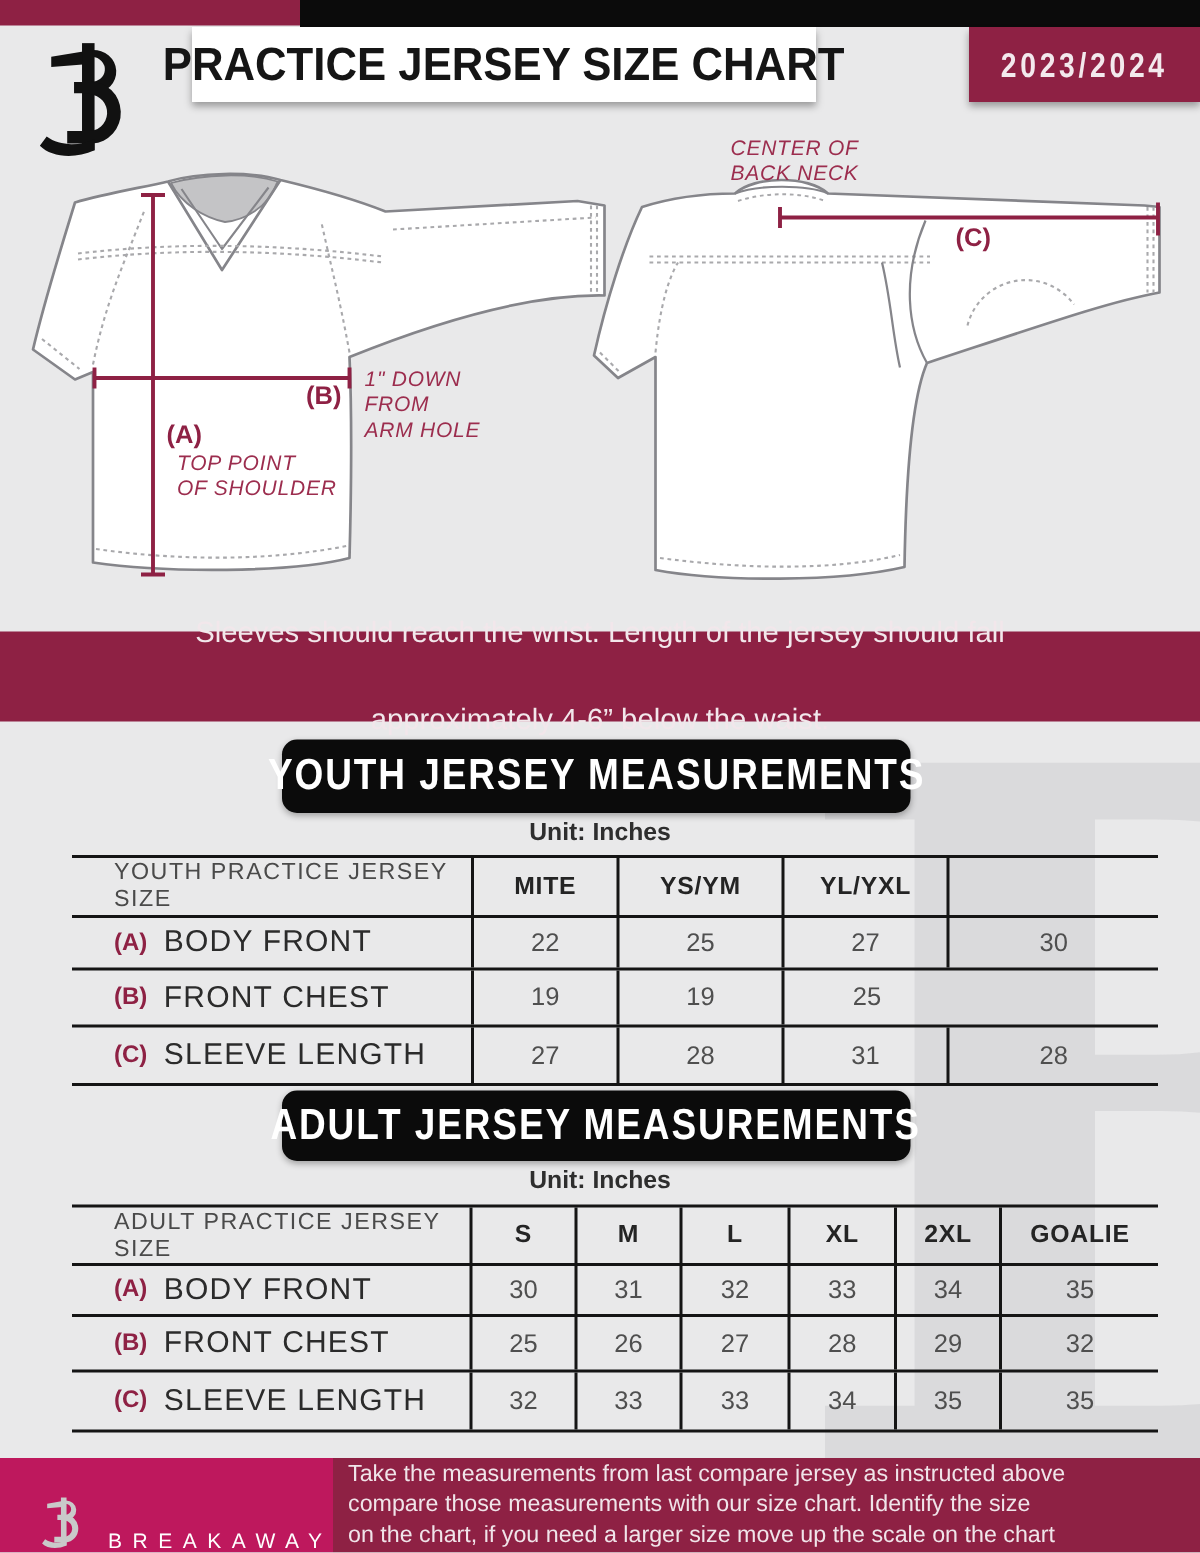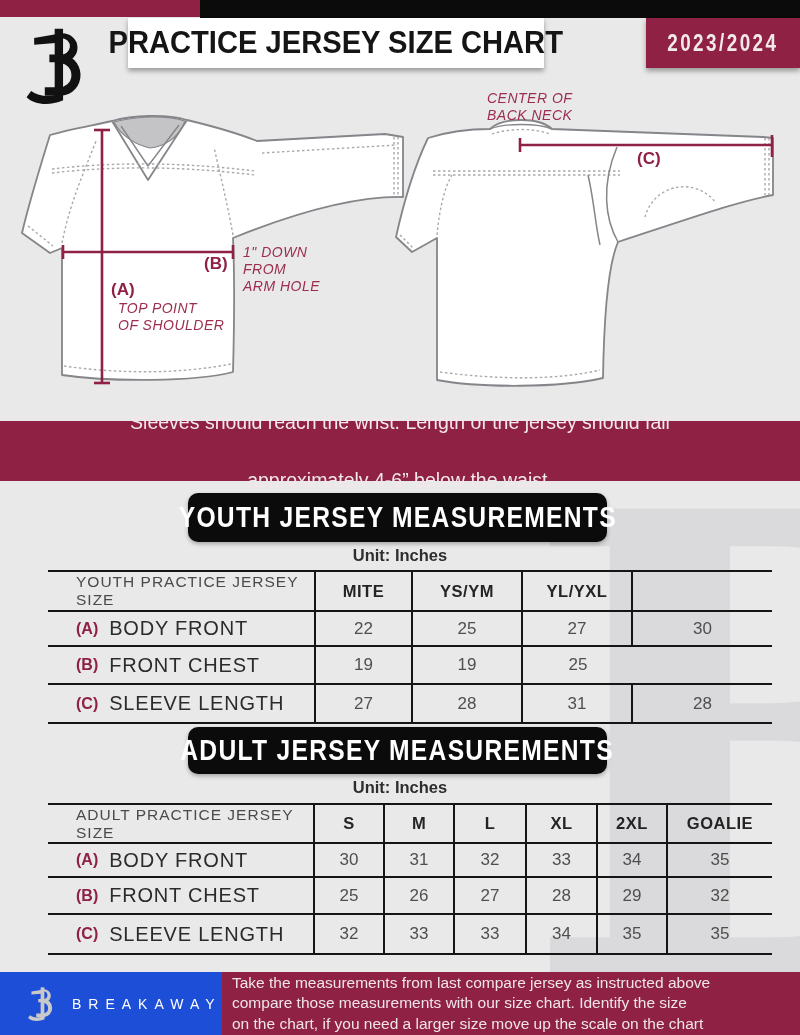--- a/index.html
+++ b/index.html
@@ -48,21 +48,21 @@
   .t-cell.last{border-right:none;}
   .t-cell.lab{justify-content:flex-start;padding-left:28px;}
   .col-head{font-weight:bold;font-size:16.5px;color:#242424;letter-spacing:.5px;}
   .lab-head{font-size:15.5px;color:#4A4A4A;letter-spacing:1px;justify-content:center;padding-left:0;}
   .row-key{font-weight:bold;font-size:16px;color:#8E2144;margin-right:11px;}
   .row-lab{font-size:20px;color:#2B2B2B;letter-spacing:.8px;}
   .val{font-size:17px;color:#4F4F4F;}
 
   
   .footer{position:absolute;left:0;top:972px;width:800px;height:63px;z-index:2;display:flex;}
-  .footer-black{width:222px;height:100%;background:#1d4ed8;display:flex;align-items:center;}
+  .footer-black{width:222px;height:100%;background:#be185d;display:flex;align-items:flex-end;}
   .footer-maroon{flex:1;height:100%;background:#8E2144;display:flex;flex-direction:column;justify-content:center;padding-left:10px;}
   .footer-maroon div{color:#F0E4E9;font-size:15.5px;line-height:20.5px;}
   .brand-word{color:#fff;font-size:14px;letter-spacing:7px;margin-left:12px;white-space:nowrap;}
 </style>
 </head>
 <body>
 
 <div id="page">
 
   <div class="watermark">B</div>

